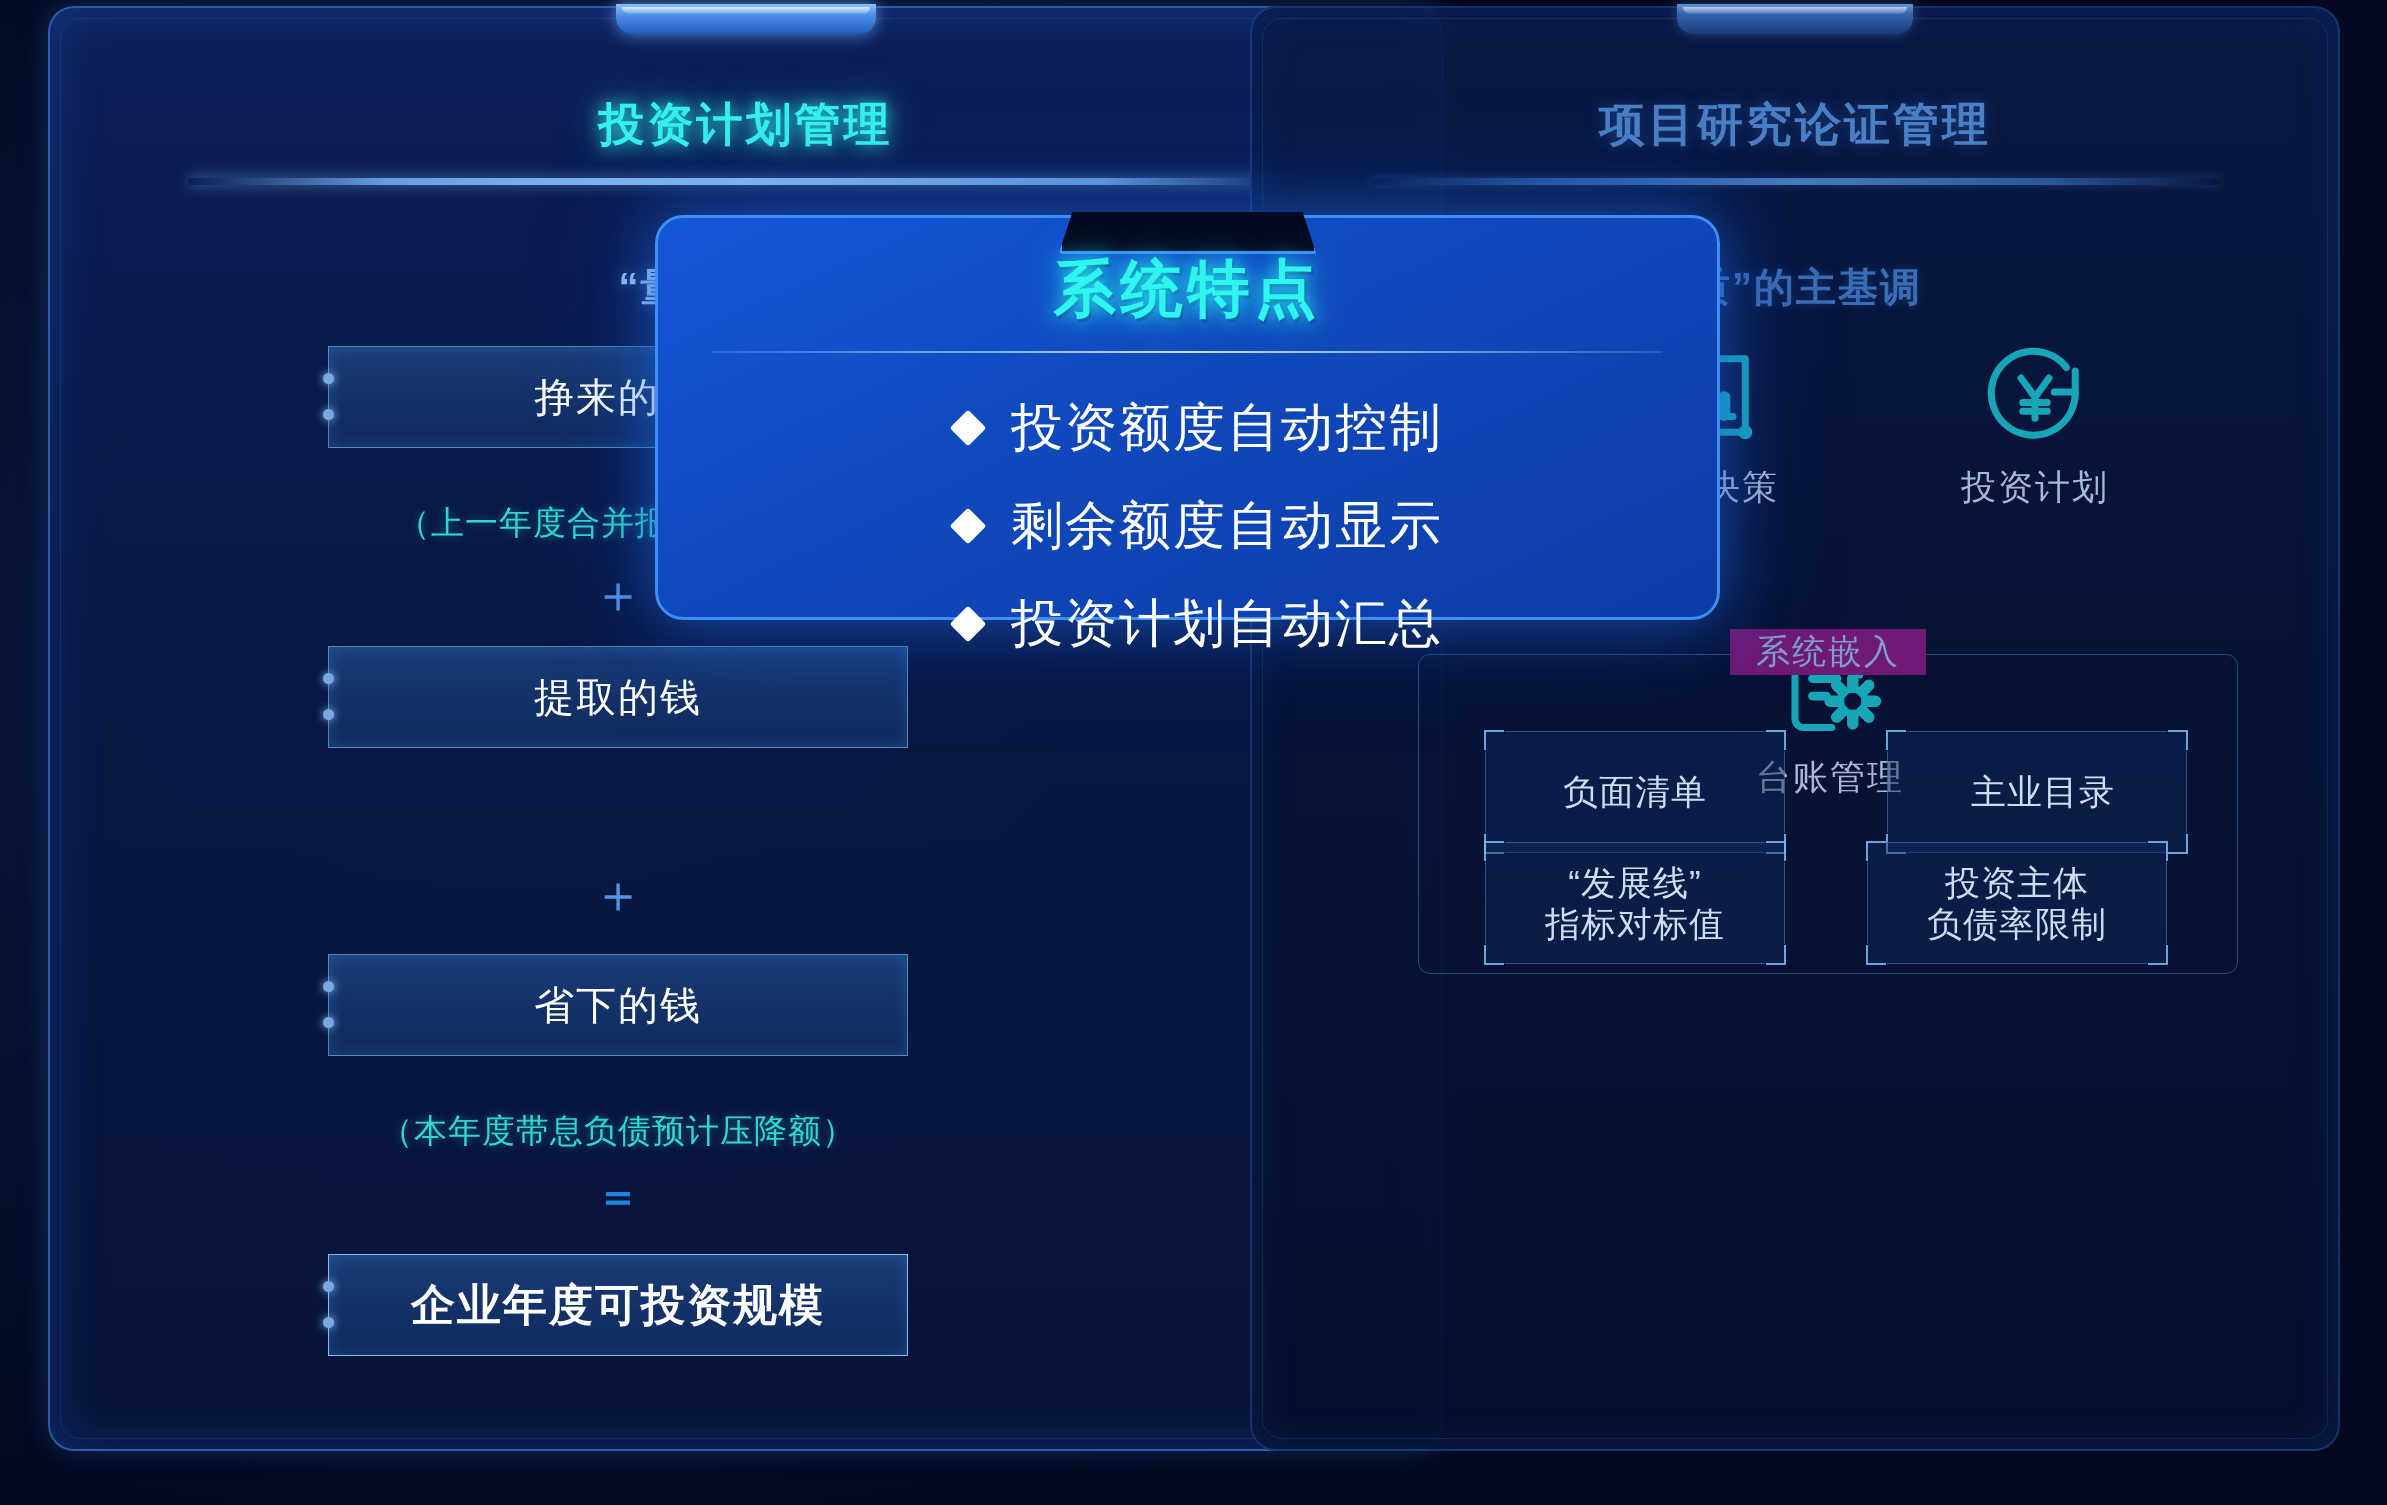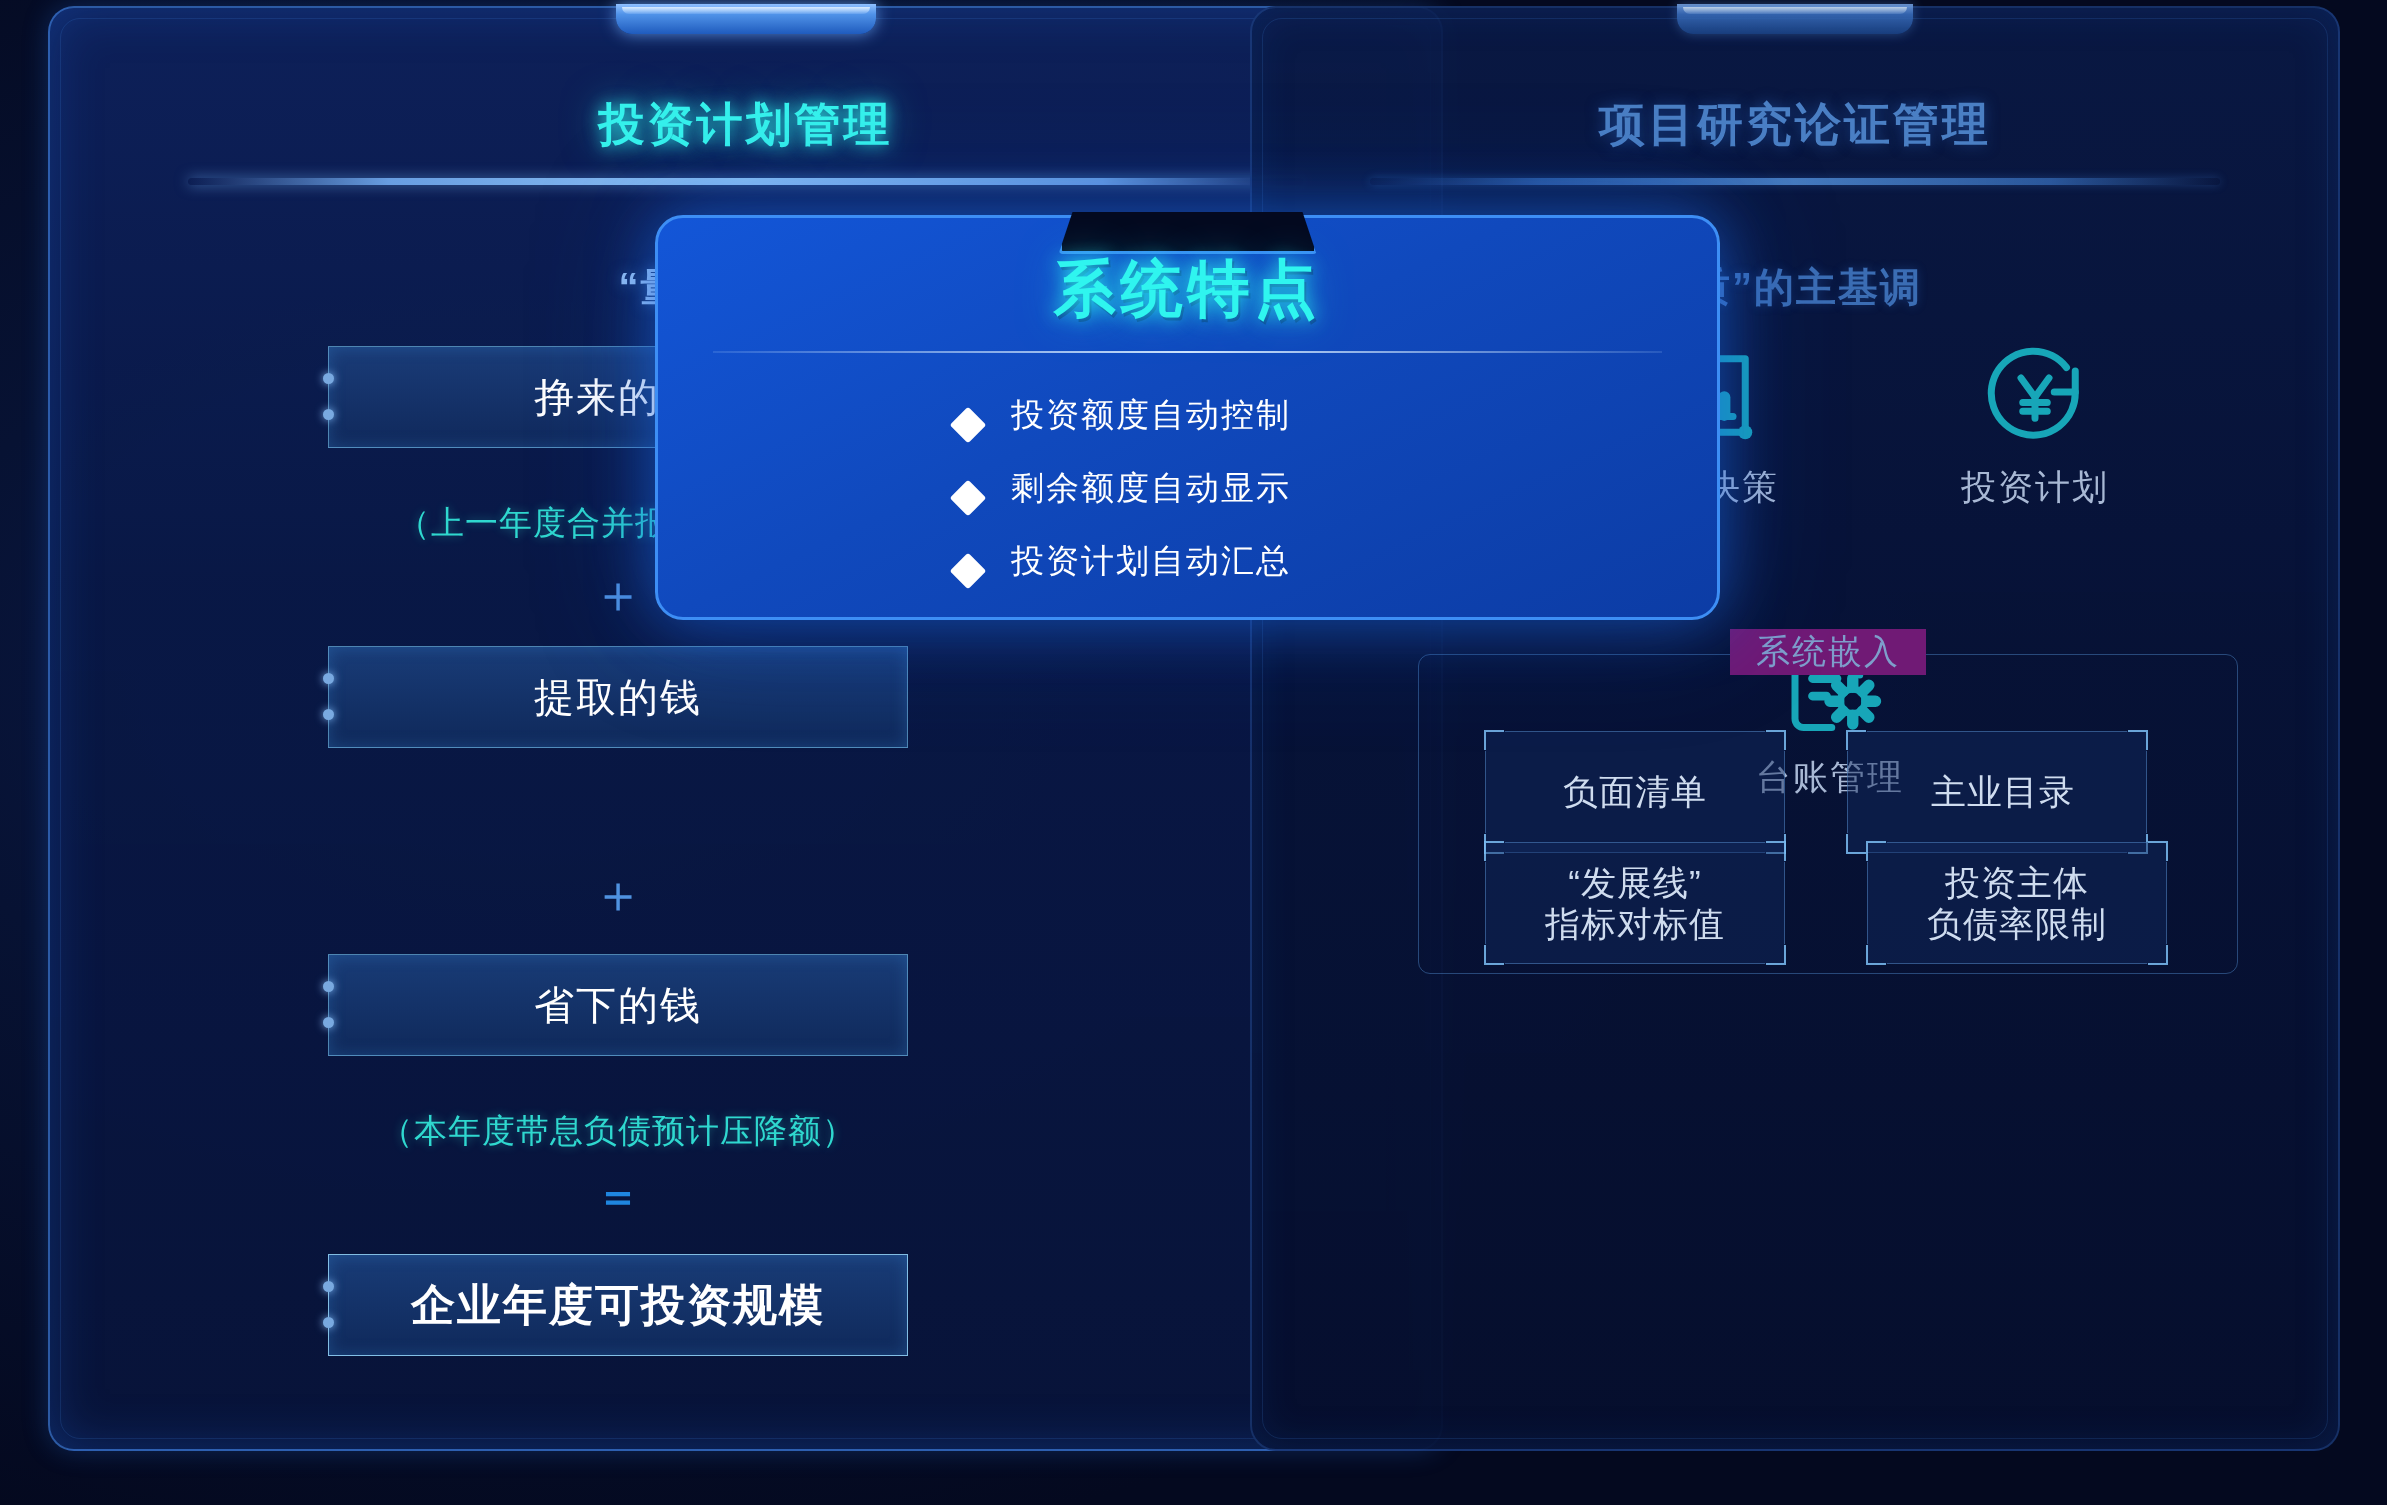--- a/index.html
+++ b/index.html
@@ -197,22 +197,22 @@
     position:absolute; top:32px; left:0; right:0; text-align:center;
     color:#2ff5ef; font-size:62px; font-weight:bold; letter-spacing:5px;
     text-shadow:0 0 18px rgba(45,245,240,.95),0 0 42px rgba(30,200,240,.65),2px 3px 0 rgba(8,40,110,.6);
   }
   #fc-div{
     position:absolute; top:136px; left:58px; right:58px; height:2px;
     background:linear-gradient(90deg,rgba(180,215,255,.15),rgba(215,235,255,.95) 50%,rgba(180,215,255,.15));
   }
   #fc-list{ position:absolute; top:178px; left:300px; }
   .fc-item{
-    display:flex; align-items:flex-end; margin-bottom:28px;
-    color:#ffffff; font-size:33px; letter-spacing:2px;
+    display:flex; align-items:center; margin-bottom:28px;
+    color:#ffffff; font-size:52px; letter-spacing:2px;
   }
   .fc-bullet{
     width:26px; height:26px; margin-right:30px;
     background:#ffffff; transform:rotate(45deg); border-radius:3px;
     flex:0 0 auto;
   }
 
   
   .ghosted{ opacity:.30; }
 </style>
@@ -326,21 +326,21 @@
         <span class="c tr"></span>
         <span class="c bl"></span>
         <span class="c br"></span>
       <span class="edge t"></span>
         <span class="edge b"></span>
         <span class="edge l"></span>
         <span class="edge r"></span>
       <span>负面清单</span>
     </div>
 
-    <div class="e-box" style="left:428px; top:76px;padding-left:12px;">
+    <div class="e-box" style="left:468px; top:76px;padding-left:12px;">
       <span class="c tl"></span>
         <span class="c tr"></span>
         <span class="c bl"></span>
         <span class="c br"></span>
       <span class="edge t"></span>
         <span class="edge b"></span>
         <span class="edge l"></span>
         <span class="edge r"></span>
       <span>主业目录</span>
     </div>

